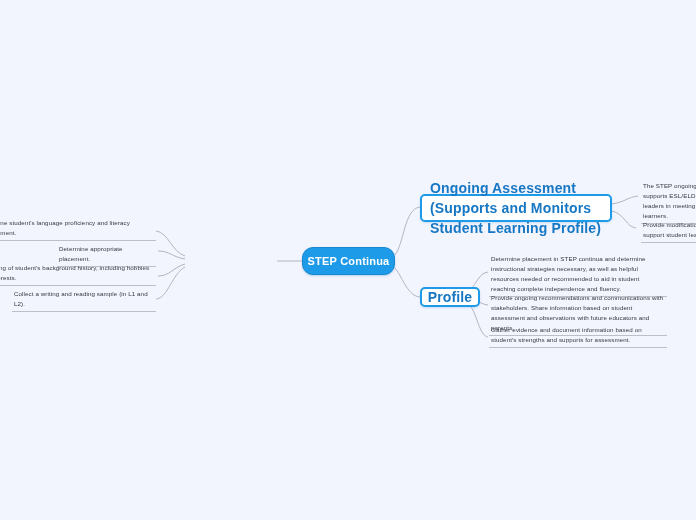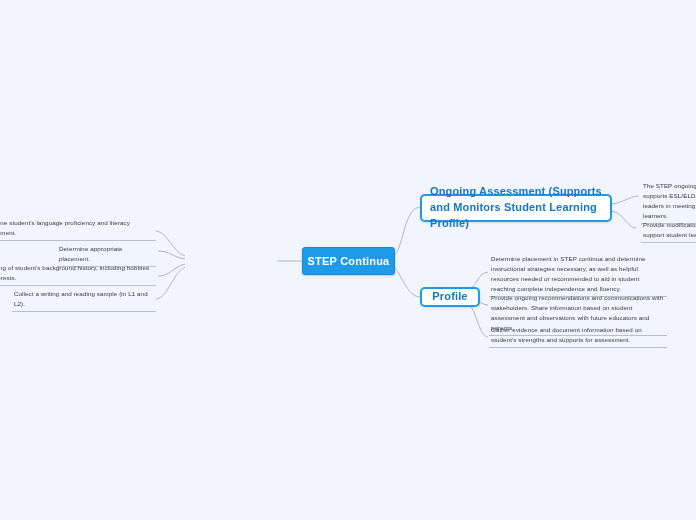--- a/index.html
+++ b/index.html
@@ -32,39 +32,39 @@
   }
   .node {
     position: absolute;
     box-sizing: border-box;
   }
 
   
   .node-root {
     background: #1e9be8;
     border: 1px solid #1787cf;
-    border-radius: 3px;
+    border-radius: 11px;
     color: #ffffff;
     font-weight: bold;
     font-size: 11px;
     letter-spacing: 0.2px;
     display: flex;
     align-items: center;
     justify-content: center;
     box-shadow: 0 1px 2px rgba(30,120,190,0.28);
   }
 
   
   .node-branch {
     background: #ffffff;
     border: 2px solid #1e9be8;
     border-radius: 5px;
     color: #1677c4;
     font-weight: bold;
-    font-size: 11px;
+    font-size: 14px;
     line-height: 1.45;
     letter-spacing: 0.15px;
     display: flex;
     align-items: center;
     box-shadow: 0 1px 2px rgba(30,120,190,0.18);
     padding: 4px 8px;
   }
   .node-branch.center-text {
     justify-content: center;
   }

